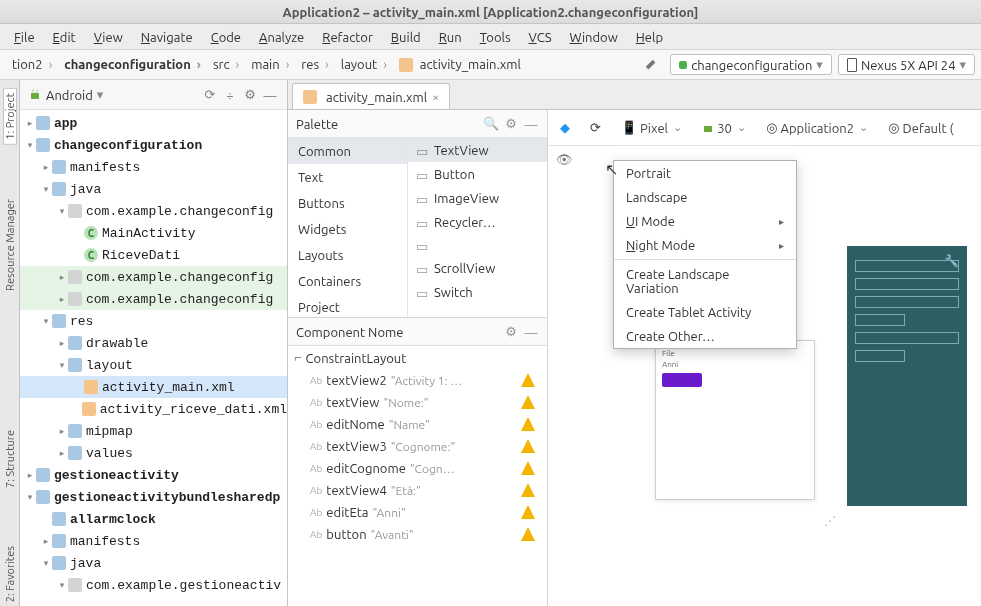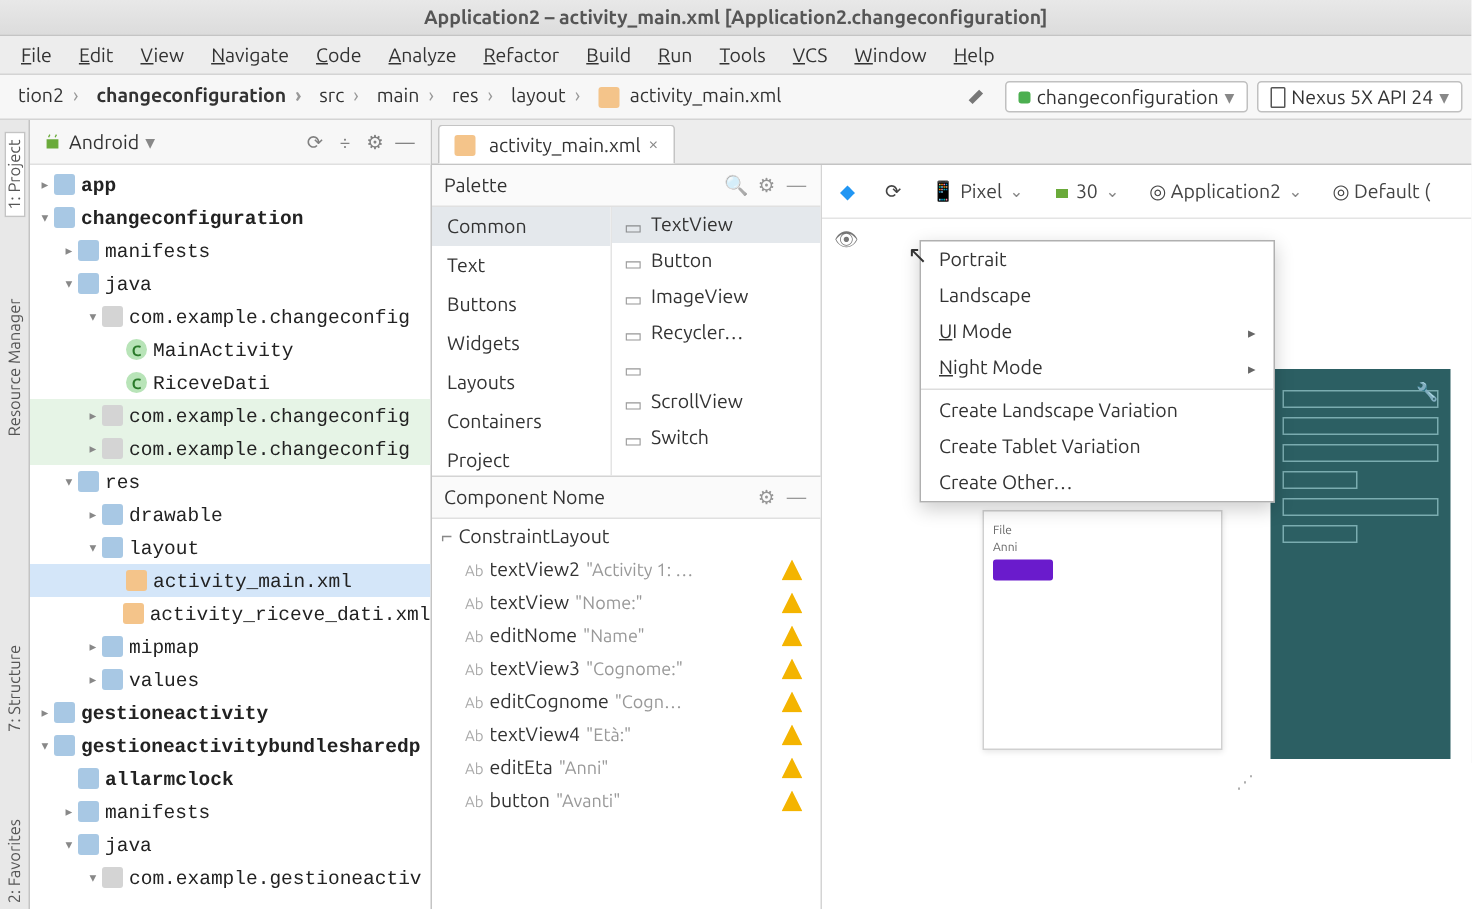--- a/index.html
+++ b/index.html
@@ -70,21 +70,21 @@
 .comp-tree { flex:1; overflow:auto; }
 .ct-row { padding:4px 6px; display:flex; align-items:center; gap:4px; cursor:default; white-space:nowrap; }
 .ct-row .hint { color:#999; font-size:12px; }
 .warn { width:14px; height:14px; background:#f4b400; clip-path:polygon(50% 0,100% 100%,0 100%); margin-left:auto; margin-right:6px; }
 
 .canvas { flex:1; position:relative; background:#fff; }
 .canvas-toolbar { height:36px; display:flex; align-items:center; padding:0 6px; gap:8px; border-bottom:1px solid #e4e4e4; }
 .ctb { padding:2px 6px; display:flex; align-items:center; gap:3px; color:#444; cursor:default; }
 .dd::after { content:"⌄"; color:#888; margin-left:2px; font-size:11px; }
 
-.orient-menu { position:absolute; top:160px; left:613px; width:237px; background:#fff; border:1px solid #b0b0b0; box-shadow:0 4px 12px rgba(0,0,0,.2); z-index:50; }
+.orient-menu { position:absolute; top:160px; left:613px; width:184px; background:#fff; border:1px solid #b0b0b0; box-shadow:0 4px 12px rgba(0,0,0,.2); z-index:50; }
 .orient-menu .mi { padding:5px 12px; cursor:default; display:flex; align-items:center; }
 .orient-menu .mi.sub::after { content:"▸"; margin-left:auto; color:#666; font-size:10px; }
 .orient-menu hr { border:none; border-top:1px solid #ddd; margin:2px 0; }
 
 .preview1 { position:absolute; top:340px; left:655px; width:160px; height:160px; background:#fff; border:1px solid #d0d0d0; box-shadow:0 1px 4px rgba(0,0,0,.1); padding:6px; }
 .preview1 .fl { font-size:8px; color:#666; margin:2px 0; }
 .preview1 .btn { width:40px; height:14px; background:#6a1bcc; border-radius:2px; margin-top:4px; }
 
 .preview2 { position:absolute; top:246px; right:14px; width:120px; height:260px; background:#2c5f63; padding:8px; }
 .preview2 .wf { height:12px; border:1px solid #7aacb0; margin:6px 0; }
@@ -419,21 +419,21 @@
   </div>
 </div>
 
 <div class="orient-menu" id="orientmenu">
     <div class="mi">Portrait</div>
     <div class="mi">Landscape</div>
     <div class="mi sub"><u>U</u>I Mode</div>
     <div class="mi sub"><u>N</u>ight Mode</div>
     <hr>
     <div class="mi">Create Landscape Variation</div>
-    <div class="mi">Create Tablet Variation</div>
+    <div class="mi">Create Tablet Activity</div>
     <div class="mi">Create Other…</div>
   </div>
 <div class="cursor">↖</div>
 
 <div class="preview1">
   <div class="fl">File</div>
   <div class="fl">Anni</div>
   <div class="btn"></div>
 </div>
 <div class="preview2">

